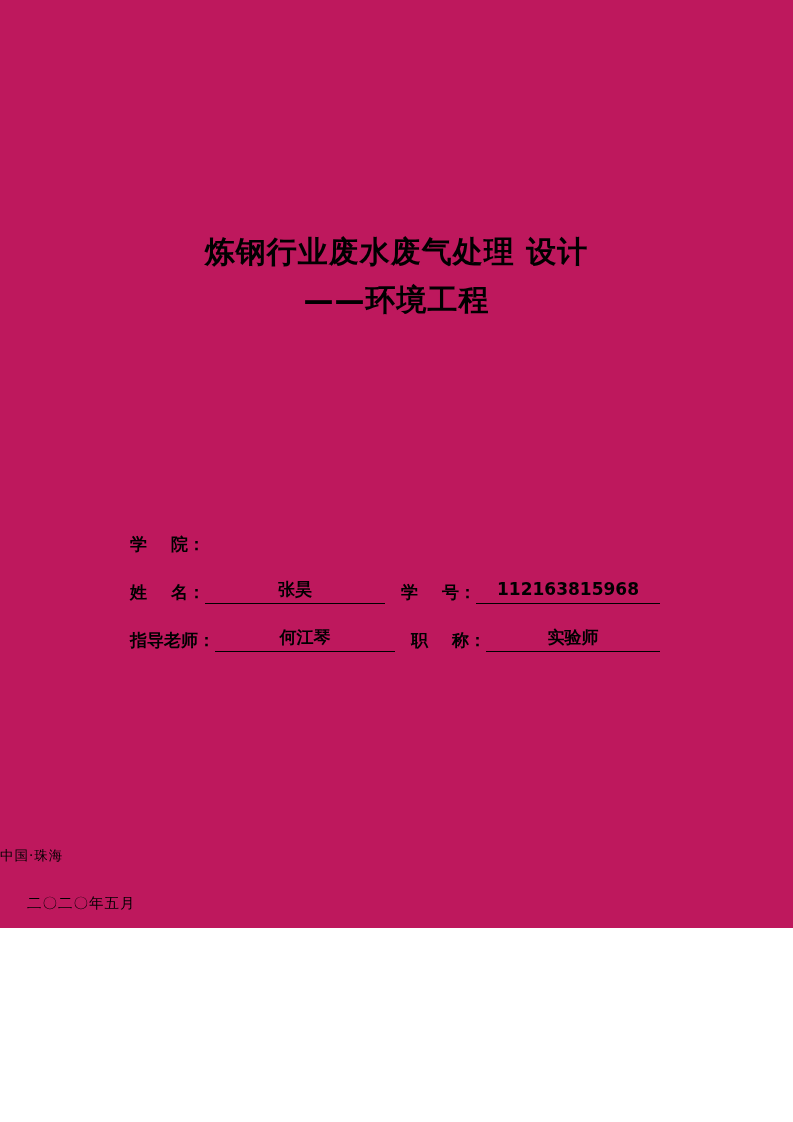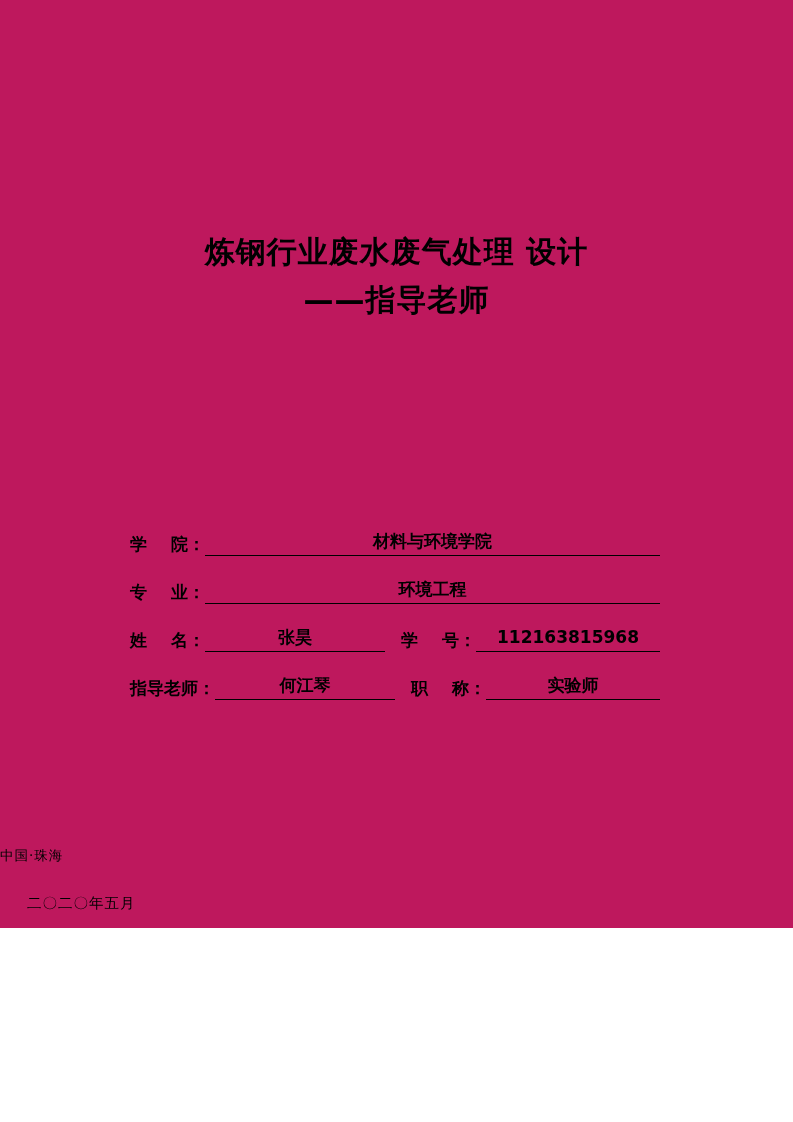--- a/index.html
+++ b/index.html
@@ -100,34 +100,29 @@
     padding-left: 27px;
   }
 </style>
 </head>
 <body>
 
 <div class="page">
 
   <div class="title-block">
     <div class="title-line">炼钢行业废水废气处理 设计</div>
-    <div class="title-line">——指导老师</div>
+    <div class="title-line">——环境工程</div>
   </div>
 
   <div class="info-block">
 
     <div class="info-row">
       <span class="lbl"><span>学</span><span class="sp"></span><span>院：</span></span>
-      <span class="fill">材料与环境学院</span>
     </div>
 
-    <div class="info-row">
-      <span class="lbl"><span>专</span><span class="sp"></span><span>业：</span></span>
-      <span class="fill">环境工程</span>
-    </div>
 
     <div class="info-row">
       <span class="lbl"><span>姓</span><span class="sp"></span><span>名：</span></span>
       <span class="fill fill-short">张昊</span>
       <span class="gap"></span>
       <span class="lbl"><span>学</span><span class="sp"></span><span>号：</span></span>
       <span class="fill">112163815968</span>
     </div>
 
     <div class="info-row">

